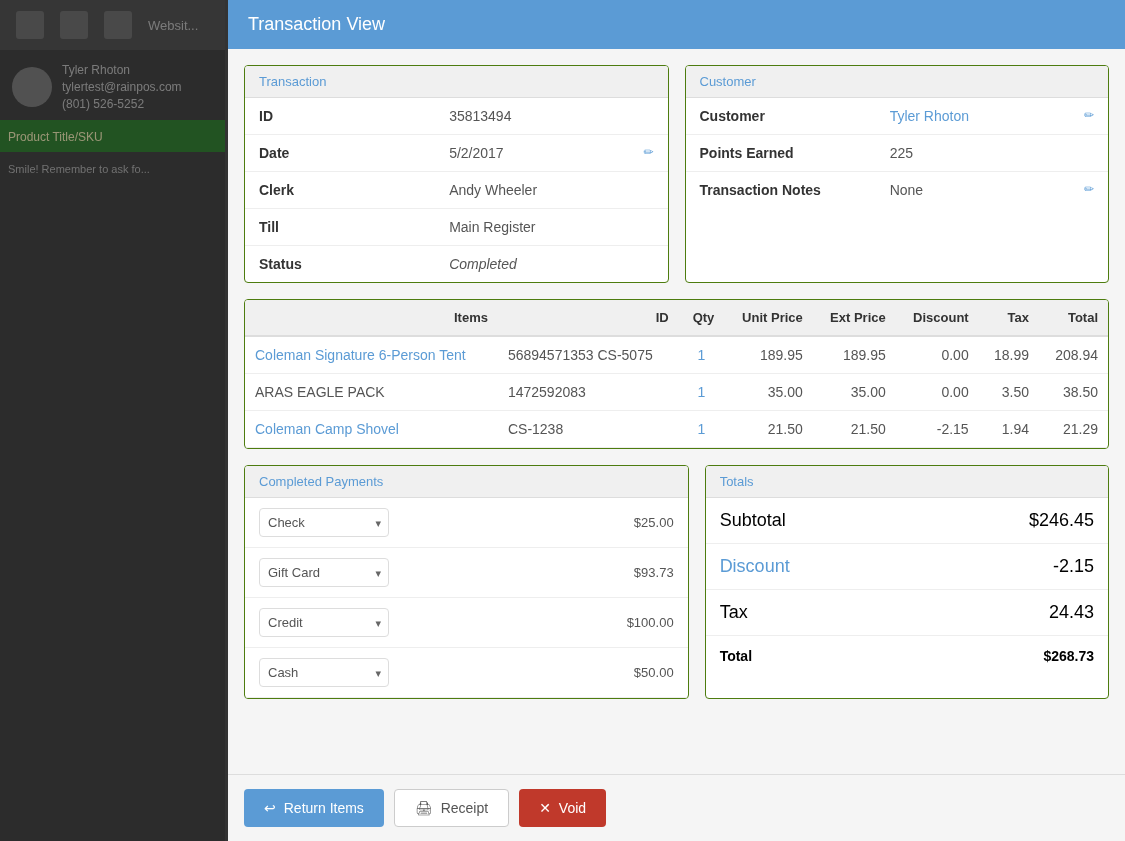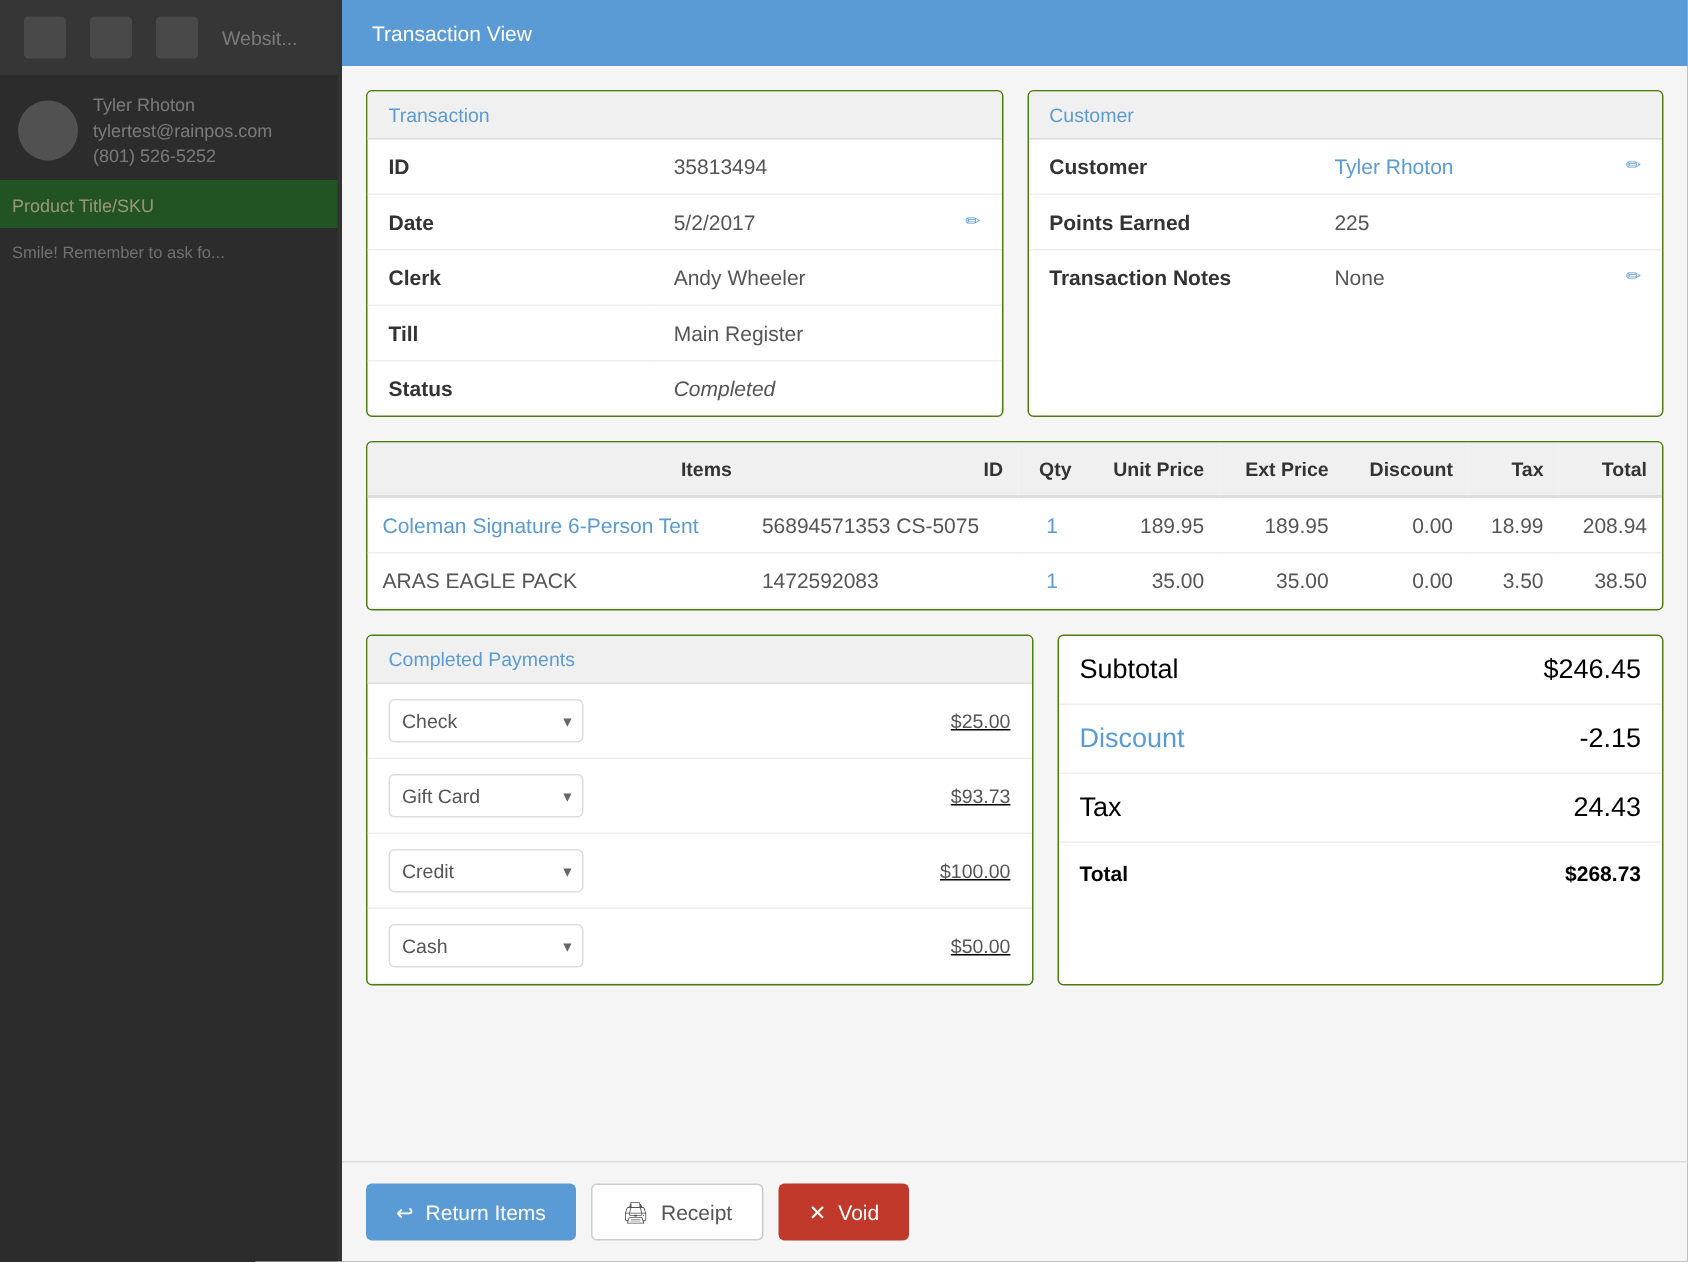--- a/index.html
+++ b/index.html
@@ -105,21 +105,21 @@
       height: 841px;
       background: #fff;
       display: flex;
       flex-direction: column;
     }
 
     .modal-header {
       background: #5b9bd5;
       padding: 14px 20px;
       color: white;
-      font-size: 14px;
+      font-size: 18px;
       font-weight: 400;
       flex-shrink: 0;
     }
 
     .modal-body {
       flex: 1;
       padding: 16px;
       overflow-y: auto;
       background: #f5f5f5;
     }
@@ -266,21 +266,20 @@
 
     .totals-card {
       flex: 1;
     }
 
     .payment-row {
       display: flex;
       align-items: center;
       padding: 10px 14px;
       border-bottom: 1px solid #eee;
-      text-decoration: underline;
     }
 
     .payment-select {
       border: 1px solid #ddd;
       border-radius: 4px;
       padding: 6px 8px;
       background: white;
       font-size: 13px;
       color: #555;
       cursor: pointer;
@@ -514,20 +513,32 @@
         <span class="">ARAS EAGLE PACK</span>
       </td>
       <td>1472592083</td>
       <td class="qty">1</td>
       <td class="num">35.00</td>
       <td class="num">35.00</td>
       <td class="num">0.00</td>
       <td class="num">3.50</td>
       <td class="num">38.50</td>
     </tr>
+            <tr>
+      <td>
+        <span class="item-name-link">Coleman Camp Shovel</span>
+      </td>
+      <td>CS-1238</td>
+      <td class="qty">1</td>
+      <td class="num">21.50</td>
+      <td class="num">21.50</td>
+      <td class="num">-2.15</td>
+      <td class="num">1.94</td>
+      <td class="num">21.29</td>
+    </tr>
           </tbody>
       </table>
     </div>
 
     <div class="bottom-row">
 
       <div class="card payments-card">
         <div class="card-header">
           <span>Completed Payments</span>
         </div>
@@ -561,20 +572,23 @@
         <select class="payment-select">
           <option>Cash</option>
         </select>
       </div>
       <span class="payment-amount">$50.00</span>
     </div>
           </div>
       </div>
 
       <div class="card totals-card">
+        <div class="card-header">
+          <span>Totals</span>
+        </div>
         <table class="totals-table">
           <tbody>
             <tr>
               <td>Subtotal</td>
               <td>$246.45</td>
             </tr>
             <tr>
               <td class="discount-value">Discount</td>
               <td>-2.15</td>
             </tr>

